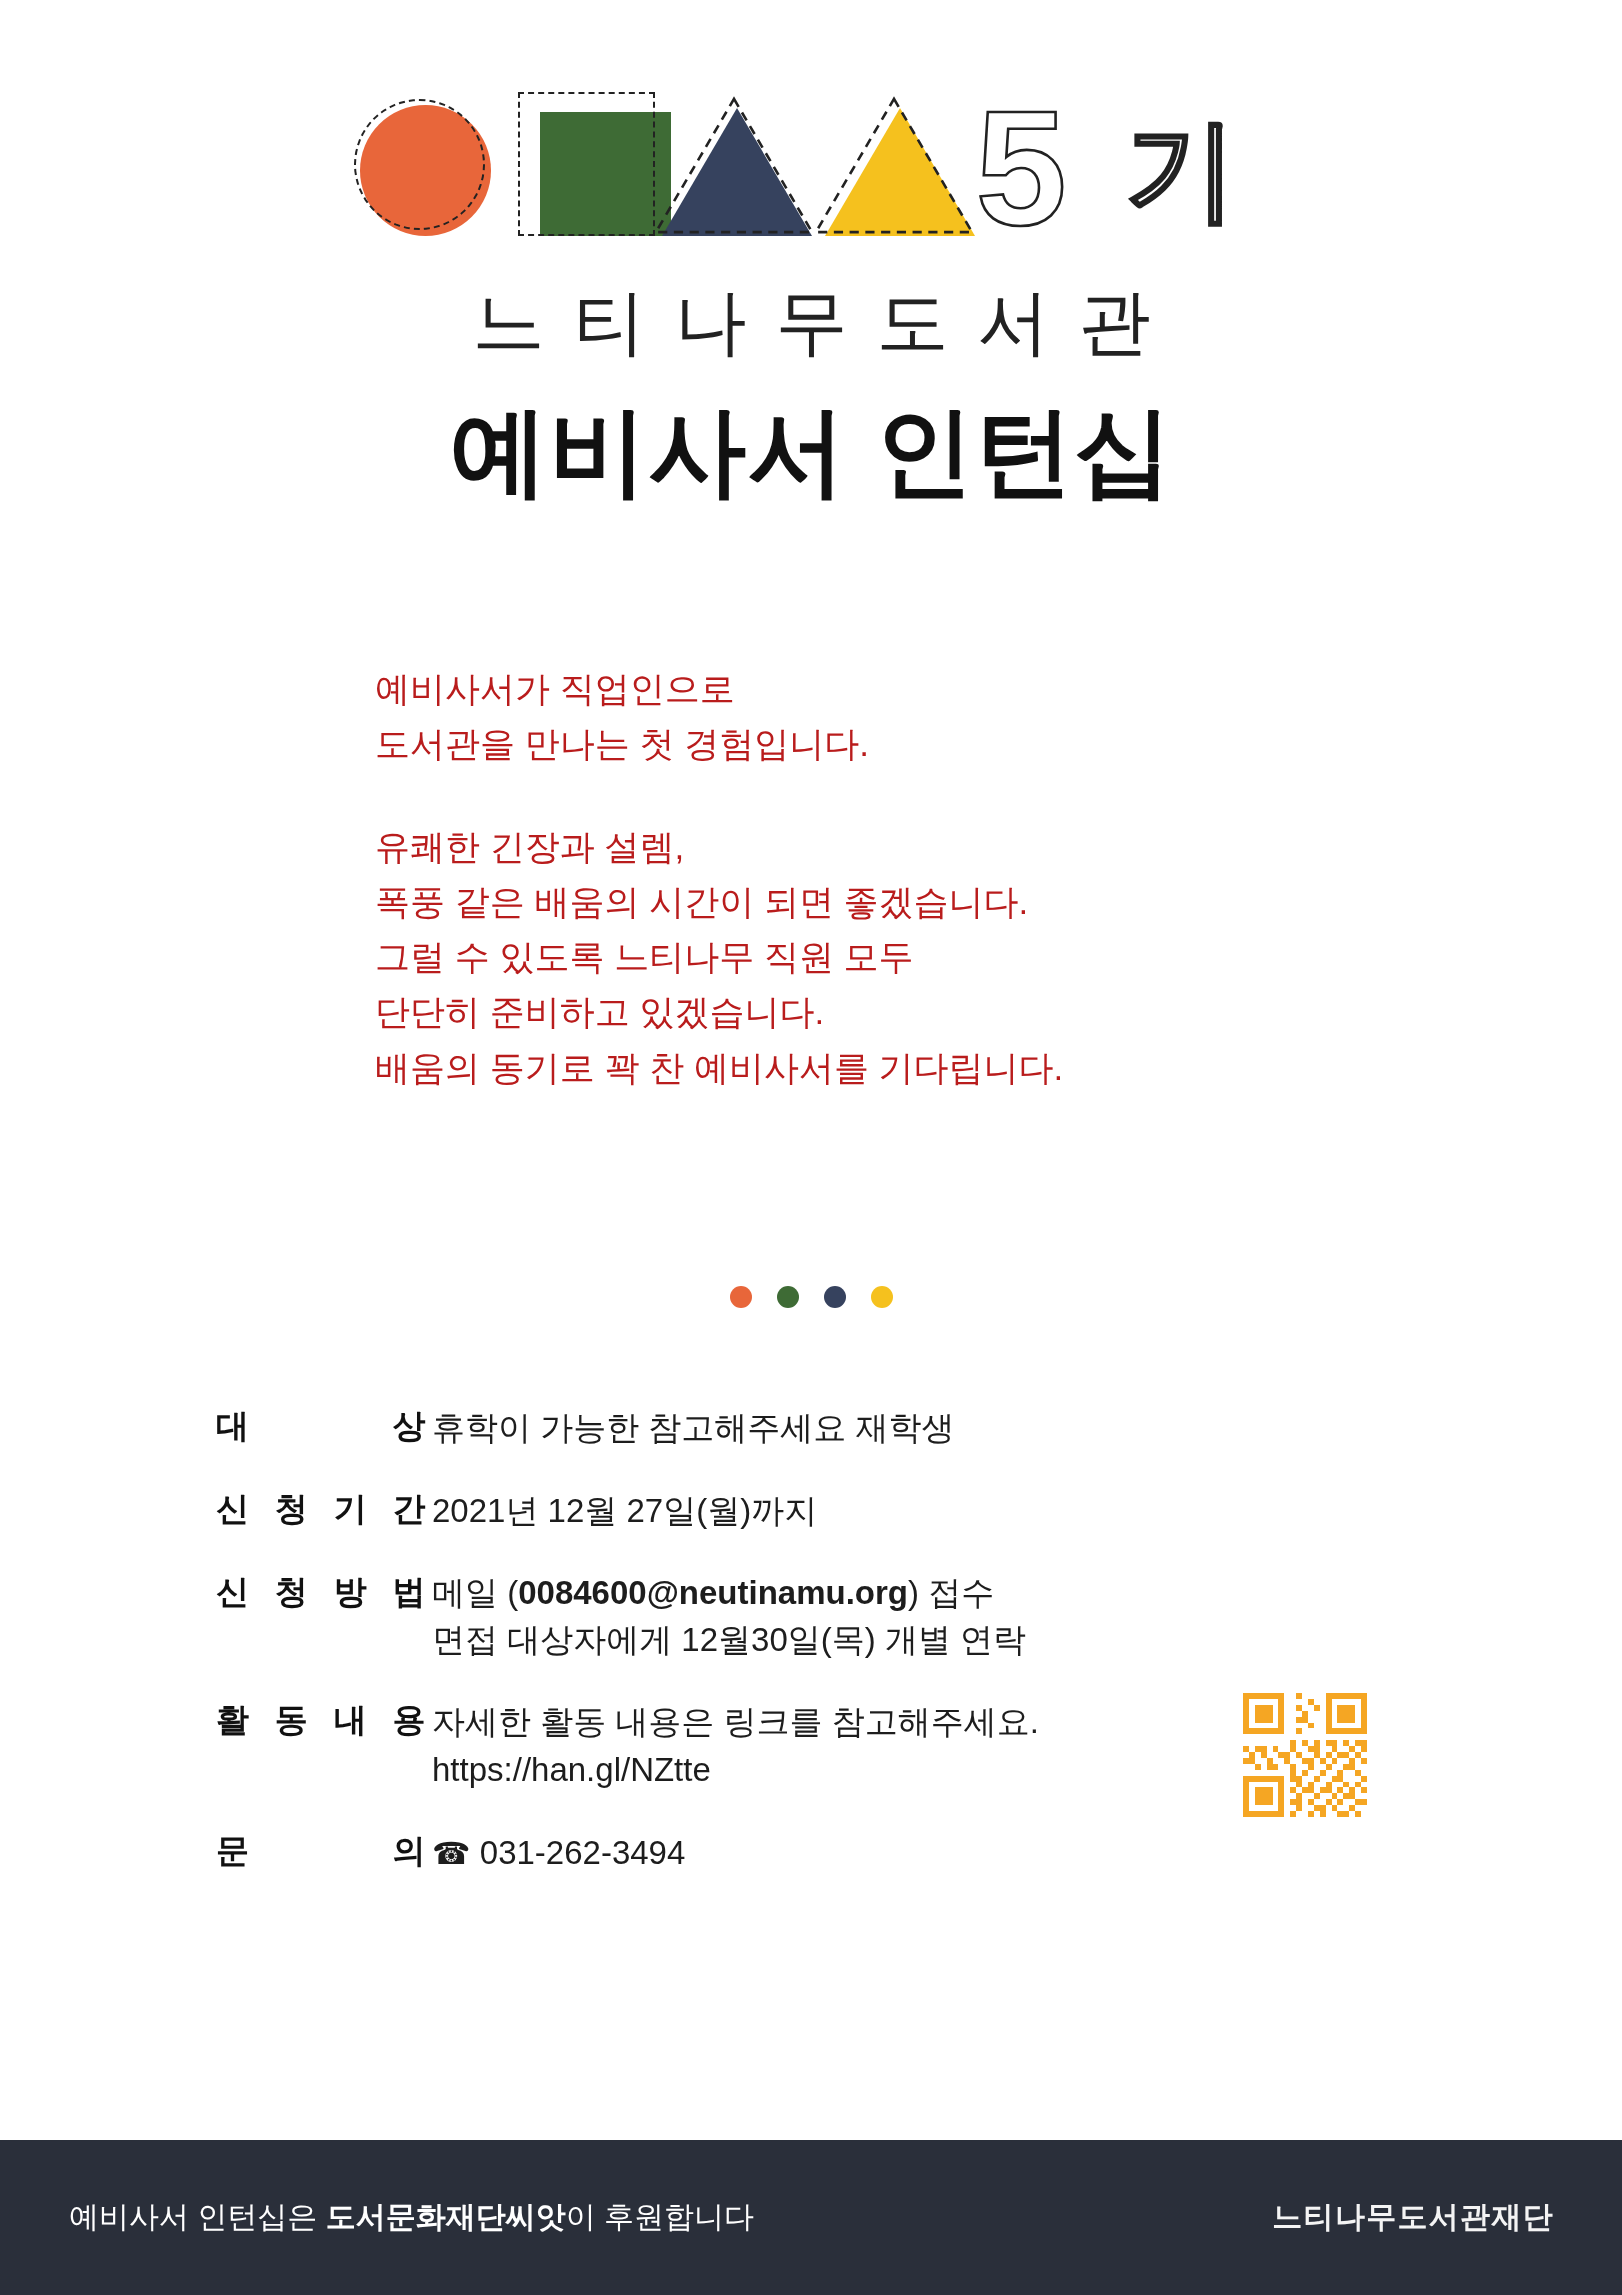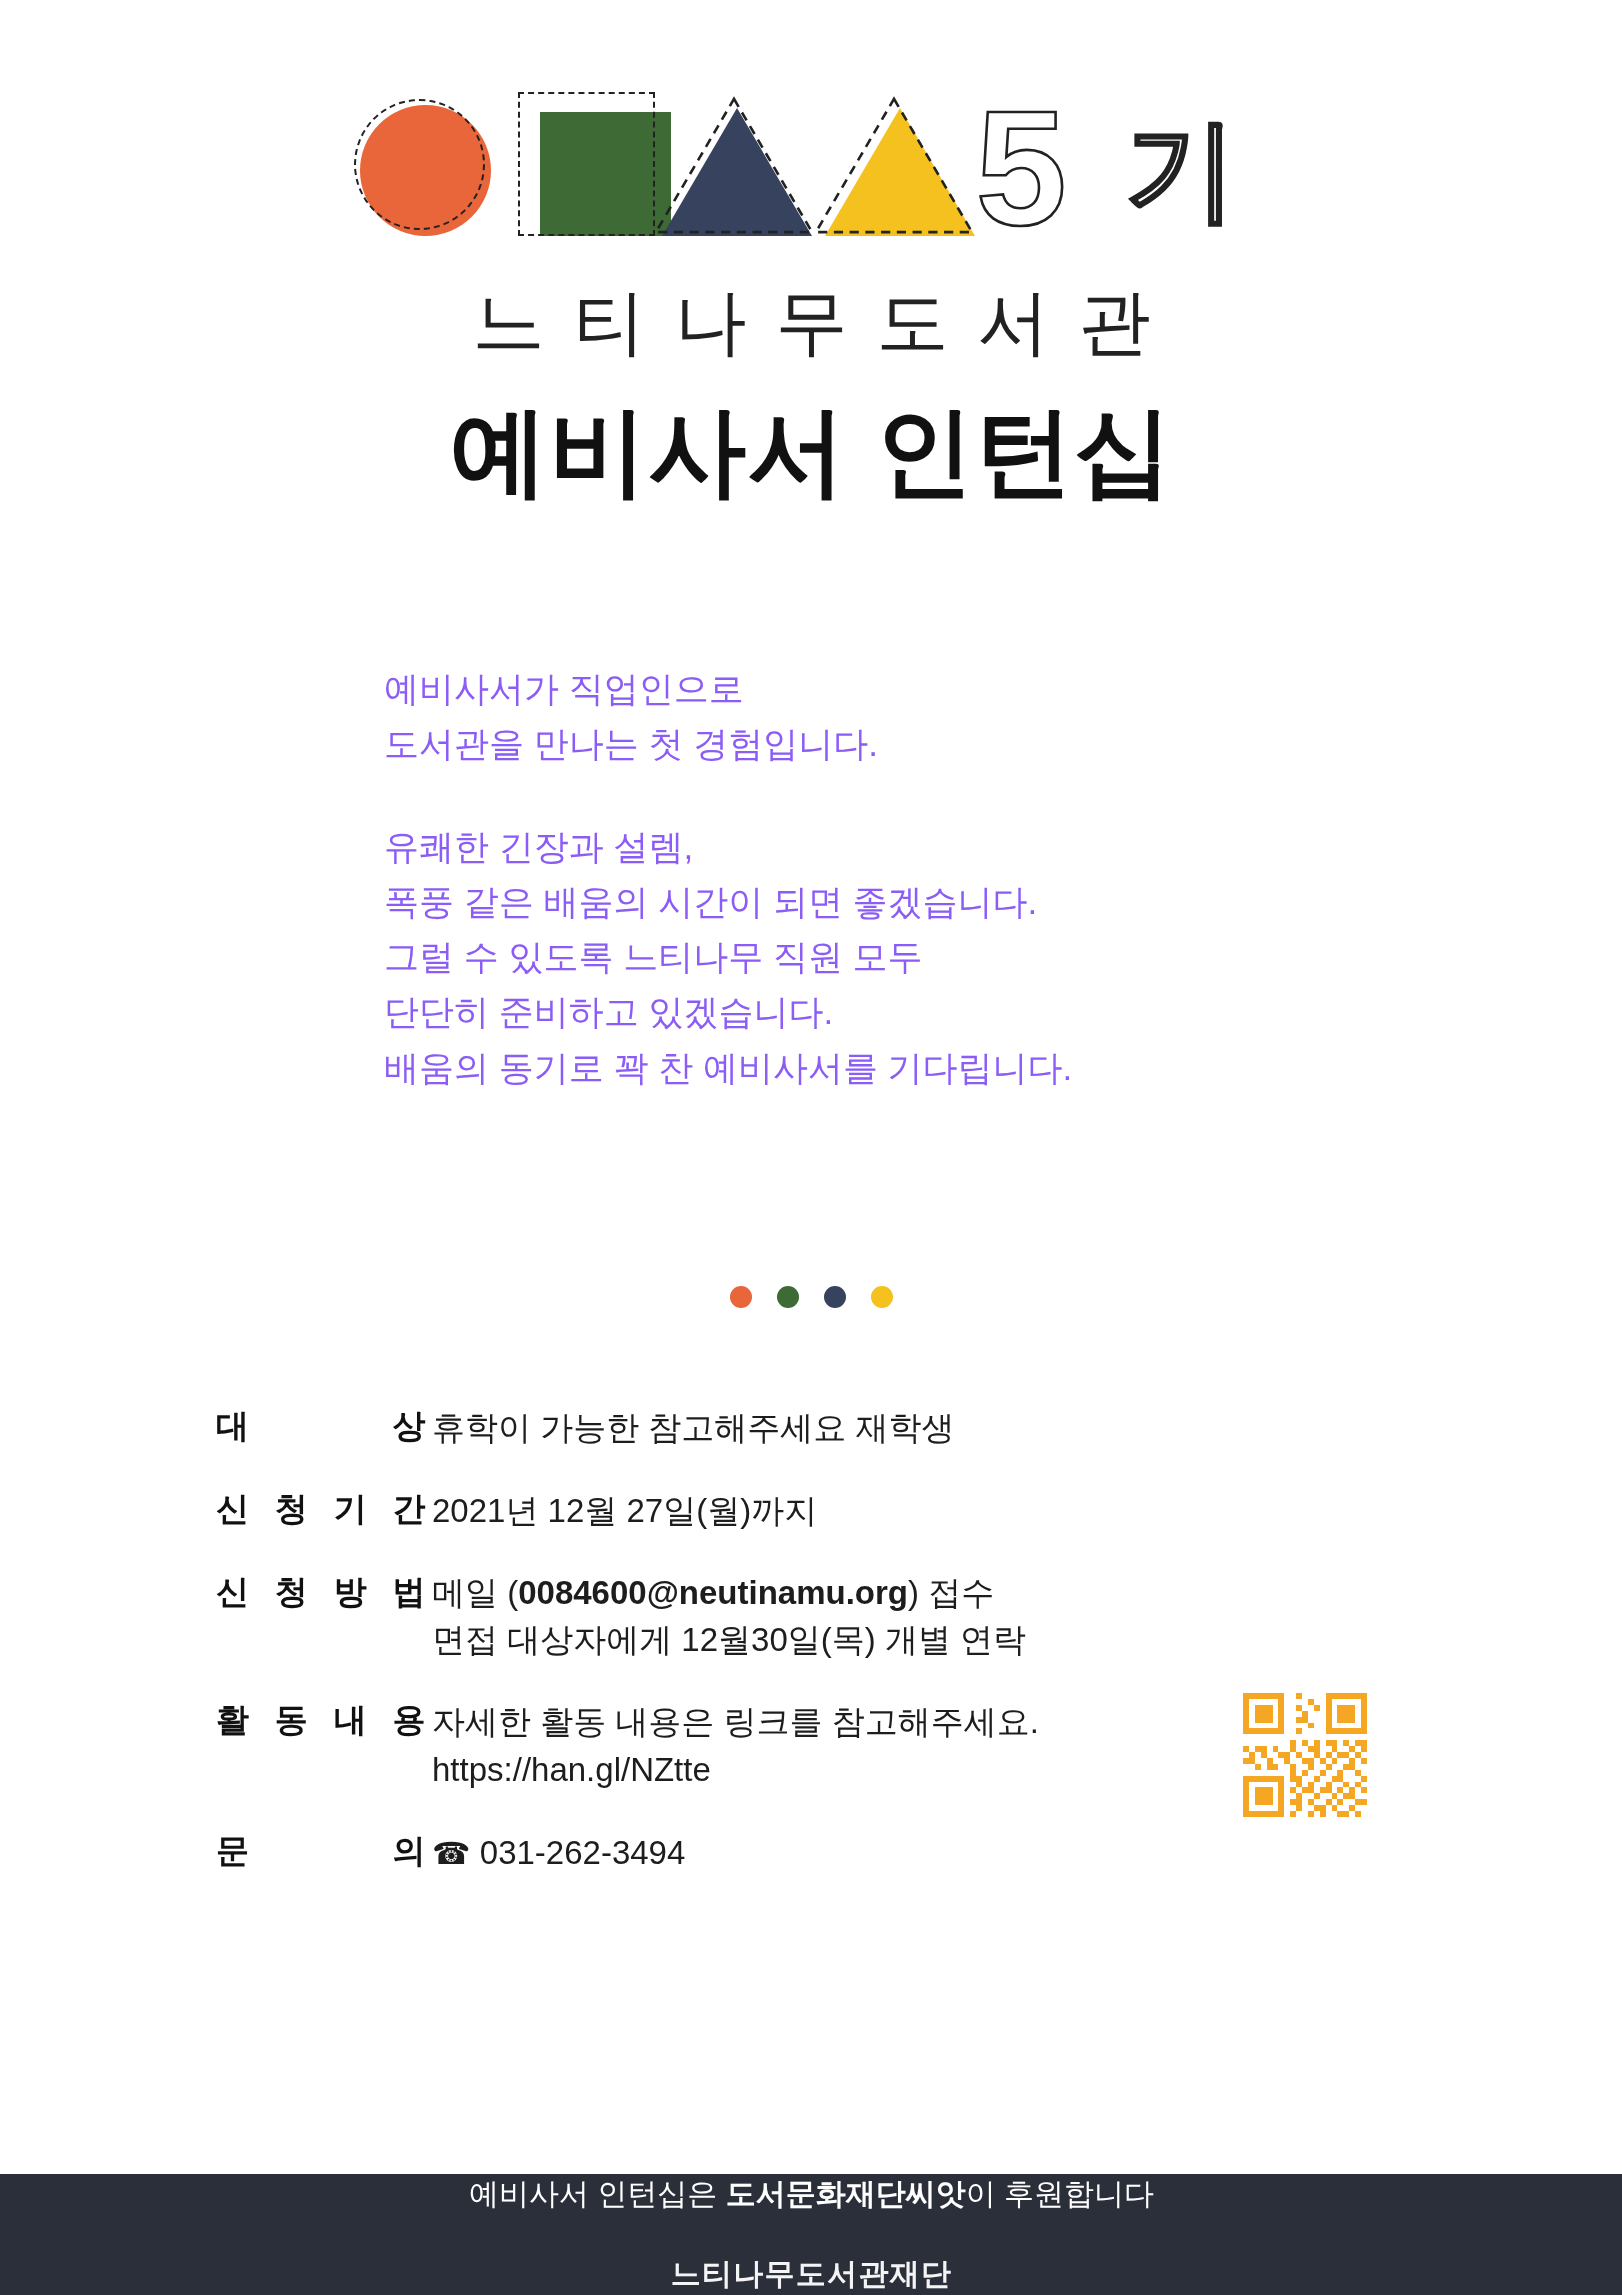--- a/index.html
+++ b/index.html
@@ -127,25 +127,25 @@
     font-size: 98px;
     font-weight: 800;
     color: #111;
     letter-spacing: 1.3px;
   }
 
   
   .intro {
     position: absolute;
     top: 661px;
-    left: 384px;
+    left: 375px;
     width: 982px;
     font-size: 35px;
     line-height: 1.58;
-    color: #8b5cf6;
+    color: #b91c1c;
     font-weight: 400;
   }
   .intro p { margin: 0; }
   .intro .gap { height: 47px; }
 
   
   .dots {
     position: absolute;
     top: 1286px;
     left: 0;
@@ -206,29 +206,28 @@
     font-size: 31px;
     margin-right: 9.2px;
   }
 
   
   .footer {
     position: absolute;
     left: 0;
     bottom: 0;
     width: 1623px;
-    height: 121px;
+    height: 155px;
     background: #2a2f3a;
     color: #ffffff;
     display: flex;
     align-items: center;
     justify-content: space-between;
     padding: 0 69px;
     box-sizing: border-box;
-    flex-direction: column;
   }
   .footer-text {
     font-size: 30px;
     font-weight: 400;
   }
   .footer-text .b { font-weight: 700; }
   .footer-logo {
     font-size: 30px;
     font-weight: 700;
     letter-spacing: 1.3px;

